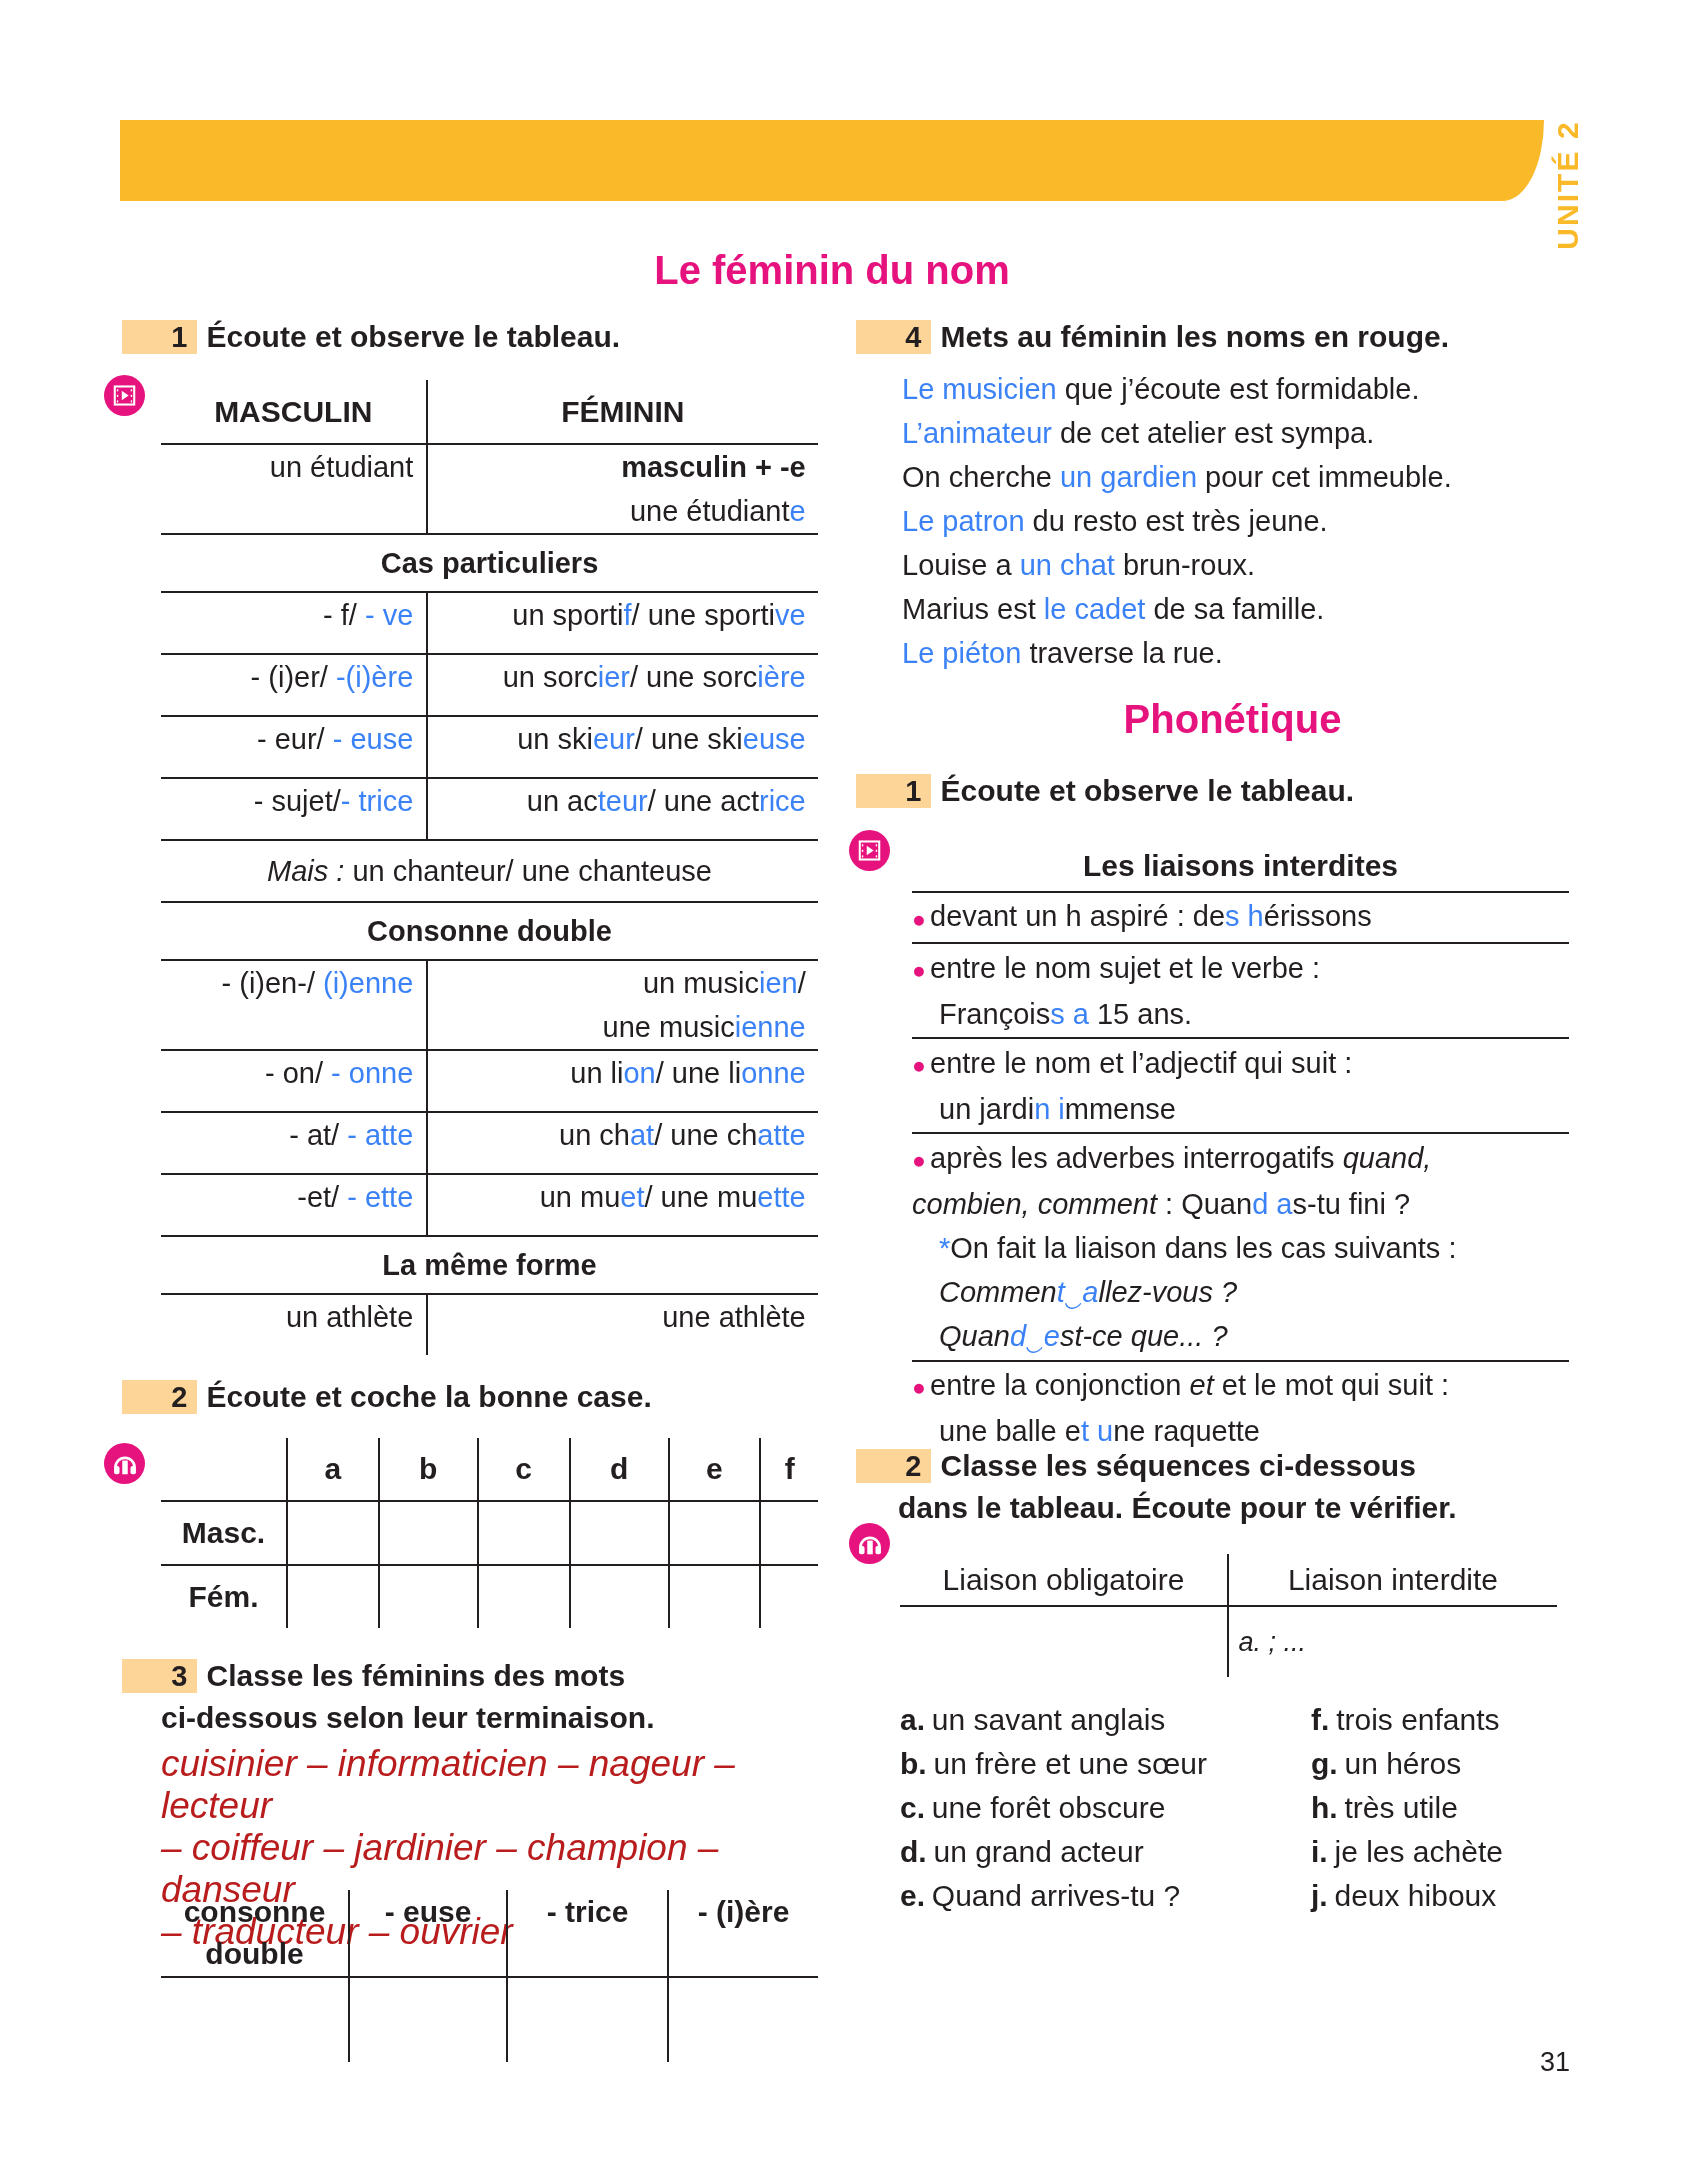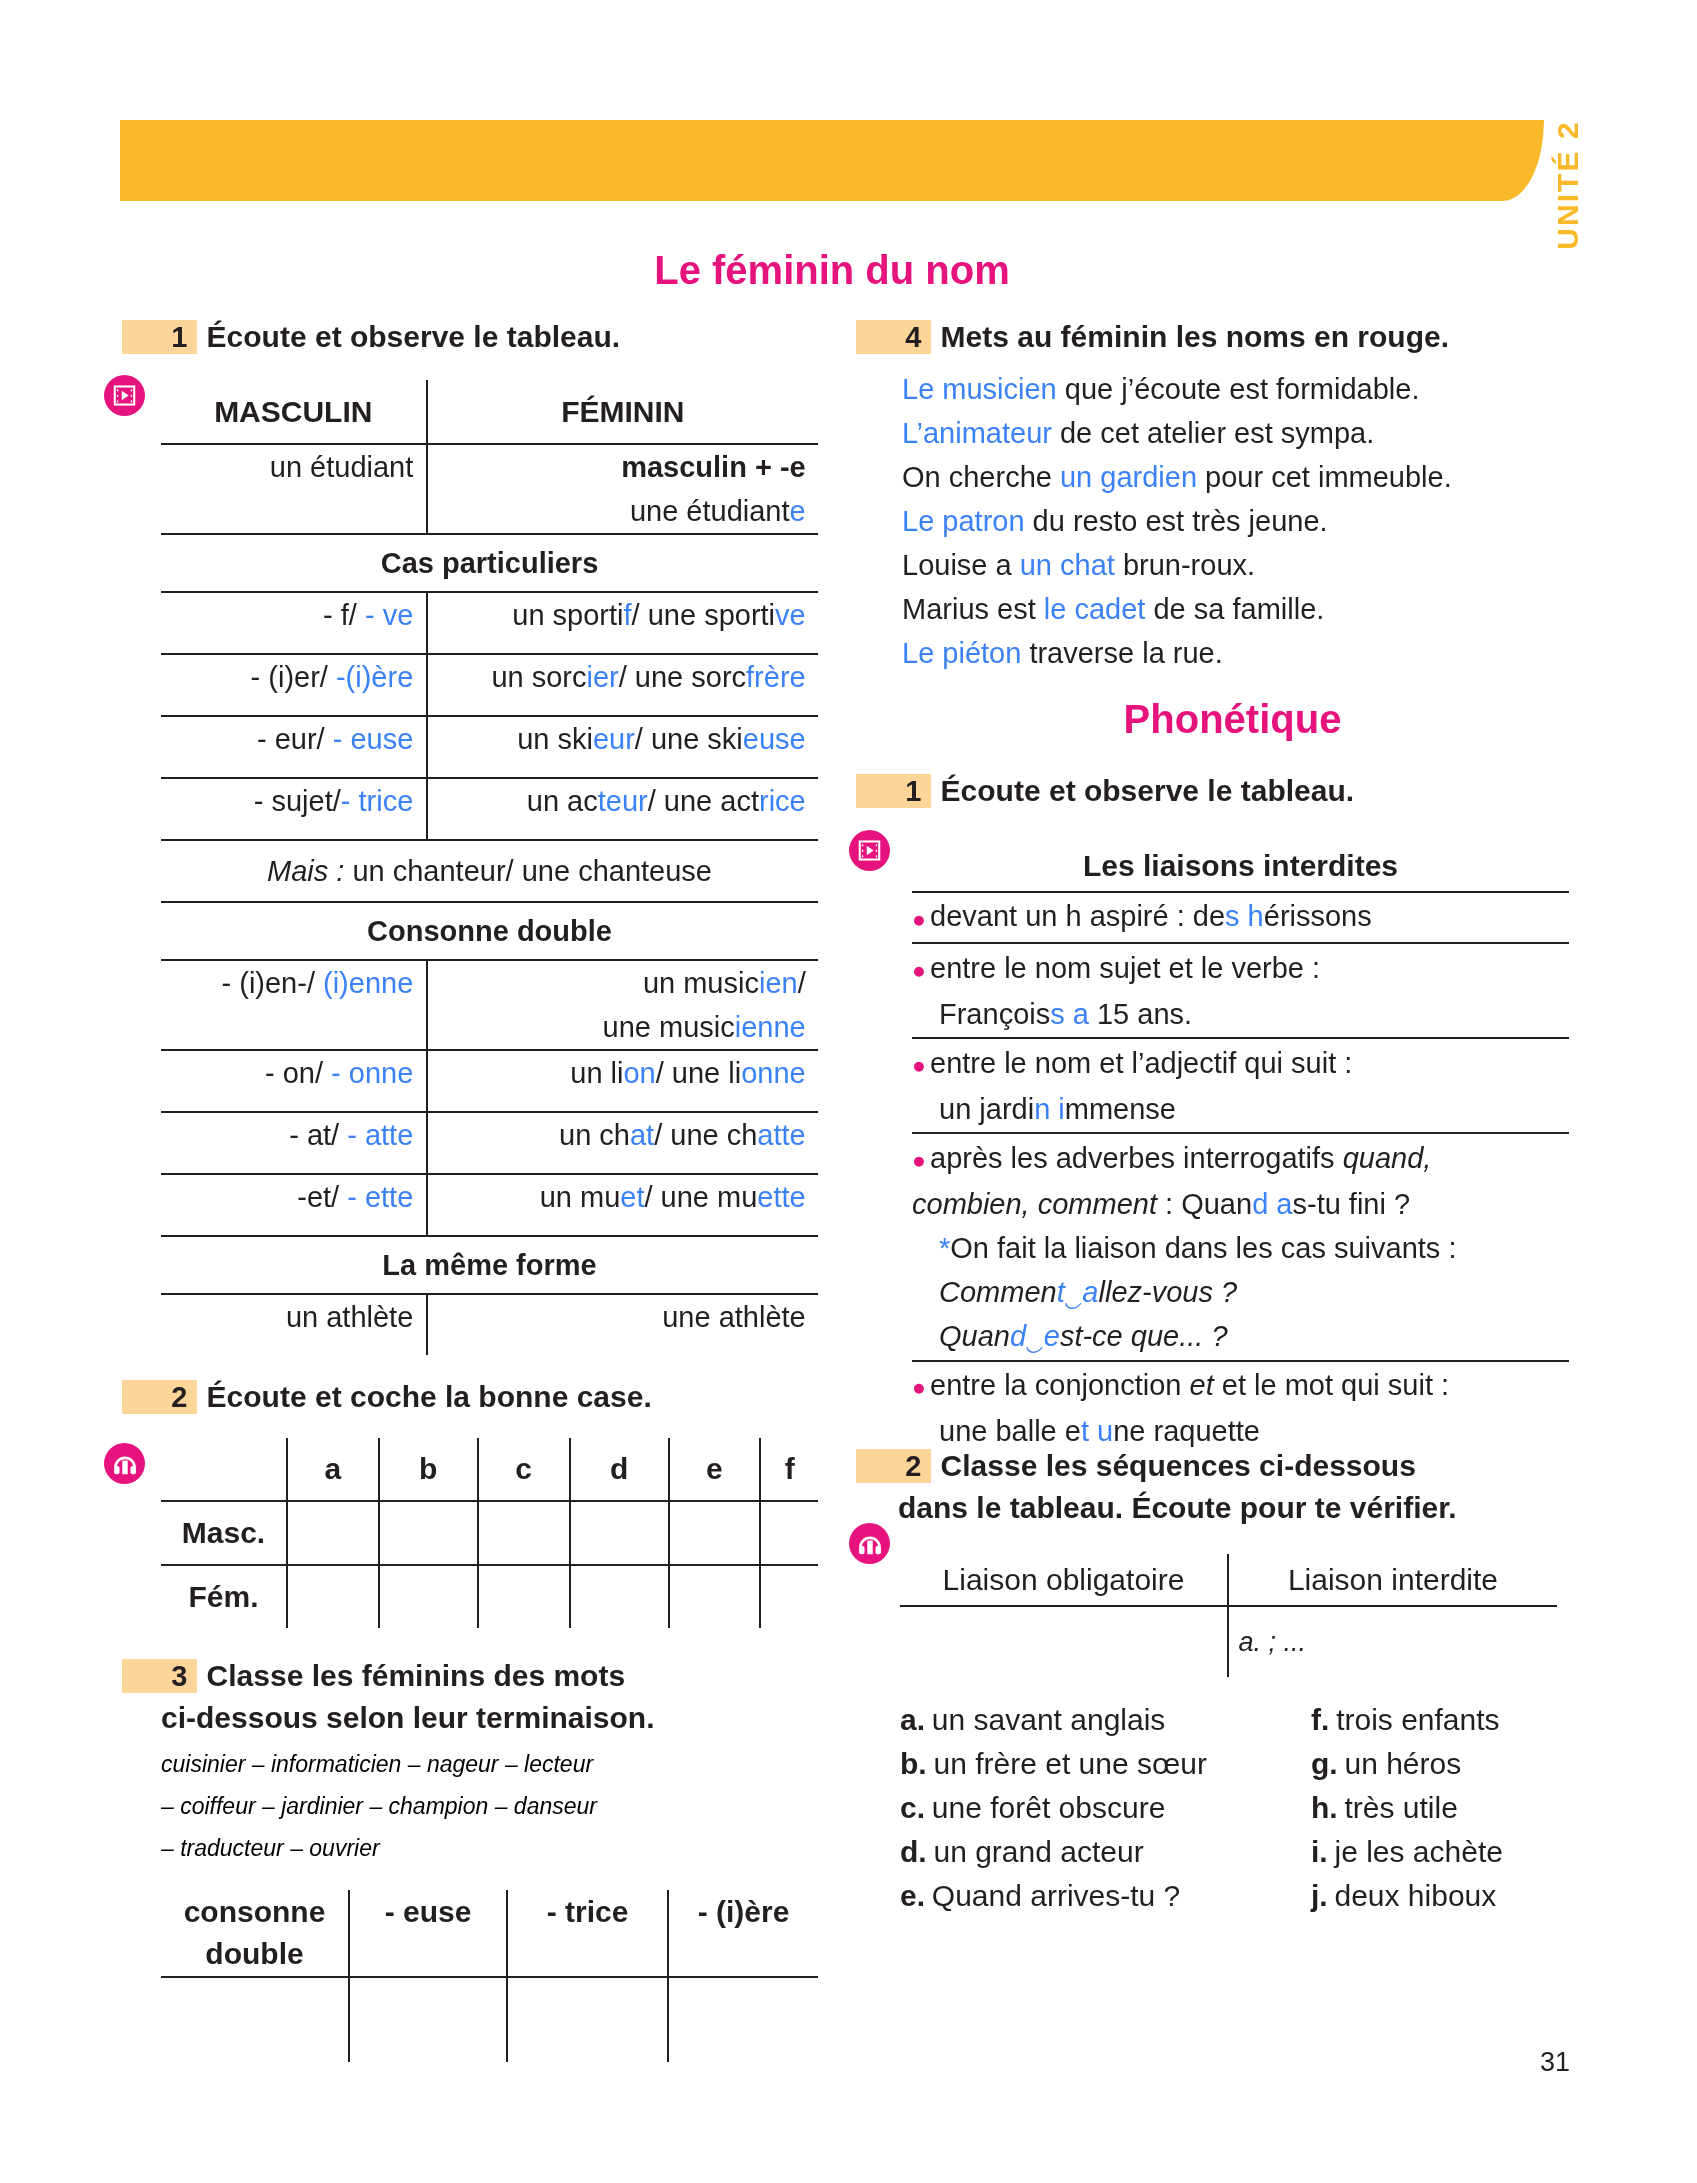--- a/index.html
+++ b/index.html
@@ -23,21 +23,21 @@
   .gram td { padding:0 12.3px; vertical-align:top; line-height:44px;text-align:right; }
   .gram .c1 { width:240px; border-right:2.1px solid #231f20; }
   .gram tr.rule td { border-top:2.1px solid #231f20; }
   .gram .hdr td { font-weight:bold; font-size:30px; text-align:center; height:63px; vertical-align:middle; }
   .gram .sect td { text-align:center; font-weight:bold; height:56px; vertical-align:middle; border-right:none; }
   .gram .row td { height:60px; }
   .check { left:161px; top:1438px; width:657px; font-size:30px; font-weight:bold; }
   .check td { height:60px; text-align:center; vertical-align:middle; }
   .check .v { border-left:2.1px solid #231f20; }
   .check tr.rule td { border-top:2.1px solid #231f20; }
-  .words { font-style:italic; color:#000000; font-size:23px; line-height:42px; }
+  .words { font-style:italic; color:#b91c1c; font-size:37px; line-height:42px; }
   .cls { left:161px; top:1890px; width:657px; font-size:30px; font-weight:bold; }
   .cls td { text-align:center; vertical-align:top; line-height:42px; }
   .cls .v { border-left:2.1px solid #231f20; }
   .cls tr.rule td { border-top:2.1px solid #231f20; height:82px; }
   .liaison { left:900px; top:849px; width:657px; font-size:29px;margin-left:12px; }
   .liaison .lh { text-align:center; font-weight:bold; font-size:30px; height:42px; border-bottom:2.1px solid #231f20; }
   .liaison .li { border-bottom:2.1px solid #231f20; padding:1.4px 0 1.4px 0; line-height:44px; }
   .liaison .li:last-child { border-bottom:none; }
   .dot { color:#e6137e; font-size:23px; vertical-align:middle; margin-right:4.1px; }
   .ind { padding-left:27px; }
@@ -93,21 +93,21 @@
   <tr class="rule sect">
         <td colspan="2">Cas particuliers</td>
       </tr>
 
   <tr class="rule row">
     <td class="c1"><span>- f/ </span><span class="pink">- ve</span></td>
     <td><span>un sporti</span><span class="pink">f</span><span>/ une sporti</span><span class="pink">ve</span></td>
   </tr>
   <tr class="rule row">
     <td class="c1"><span>- (i)er/ </span><span class="pink">-(i)ère</span></td>
-    <td><span>un sorc</span><span class="pink">ier</span><span>/ une sorc</span><span class="pink">frère</span></td>
+    <td><span>un sorc</span><span class="pink">ier</span><span>/ une sorc</span><span class="pink">ière</span></td>
   </tr>
   <tr class="rule row">
     <td class="c1"><span>- eur/ </span><span class="pink">- euse</span></td>
     <td><span>un ski</span><span class="pink">eur</span><span>/ une ski</span><span class="pink">euse</span></td>
   </tr>
   <tr class="rule row">
     <td class="c1"><span>- sujet/</span><span class="pink">- trice</span></td>
     <td><span>un ac</span><span class="pink">teur</span><span>/ une act</span><span class="pink">rice</span></td>
   </tr>
   <tr class="rule sect">

